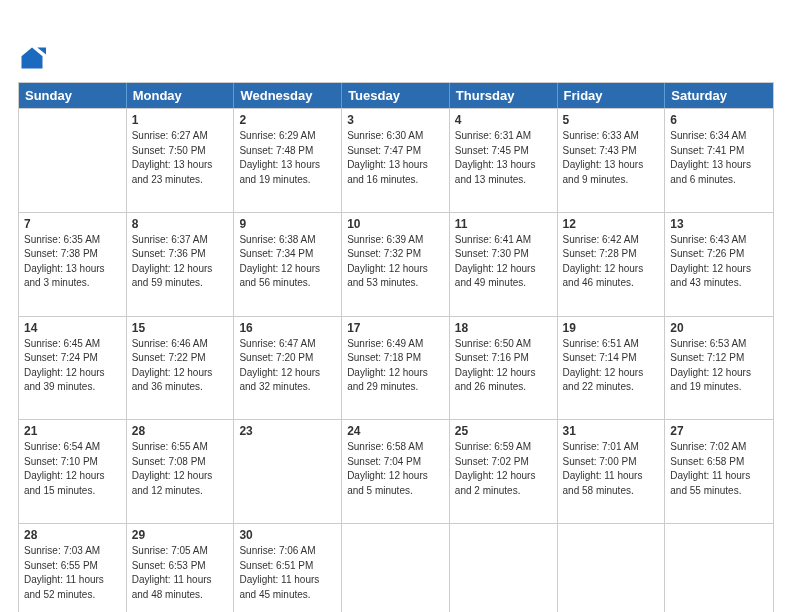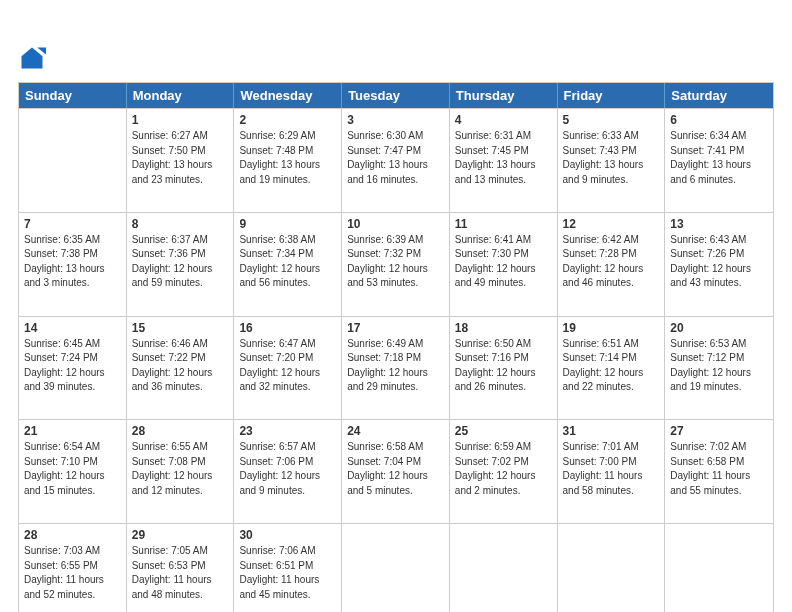--- a/index.html
+++ b/index.html
@@ -270,23 +270,20 @@
         </div>
       </div>
           <div class="cal-cell">
         <div class="cell-day">28</div>
         <div class="cell-detail">
           Sunrise: 6:55 AM<br>Sunset: 7:08 PM<br>Daylight: 12 hours and 12 minutes.
         </div>
       </div>
           <div class="cal-cell">
         <div class="cell-day">23</div>
-        <div class="cell-detail">
-          Sunrise: 6:57 AM<br>Sunset: 7:06 PM<br>Daylight: 12 hours and 9 minutes.
-        </div>
       </div>
           <div class="cal-cell">
         <div class="cell-day">24</div>
         <div class="cell-detail">
           Sunrise: 6:58 AM<br>Sunset: 7:04 PM<br>Daylight: 12 hours and 5 minutes.
         </div>
       </div>
           <div class="cal-cell">
         <div class="cell-day">25</div>
         <div class="cell-detail">

